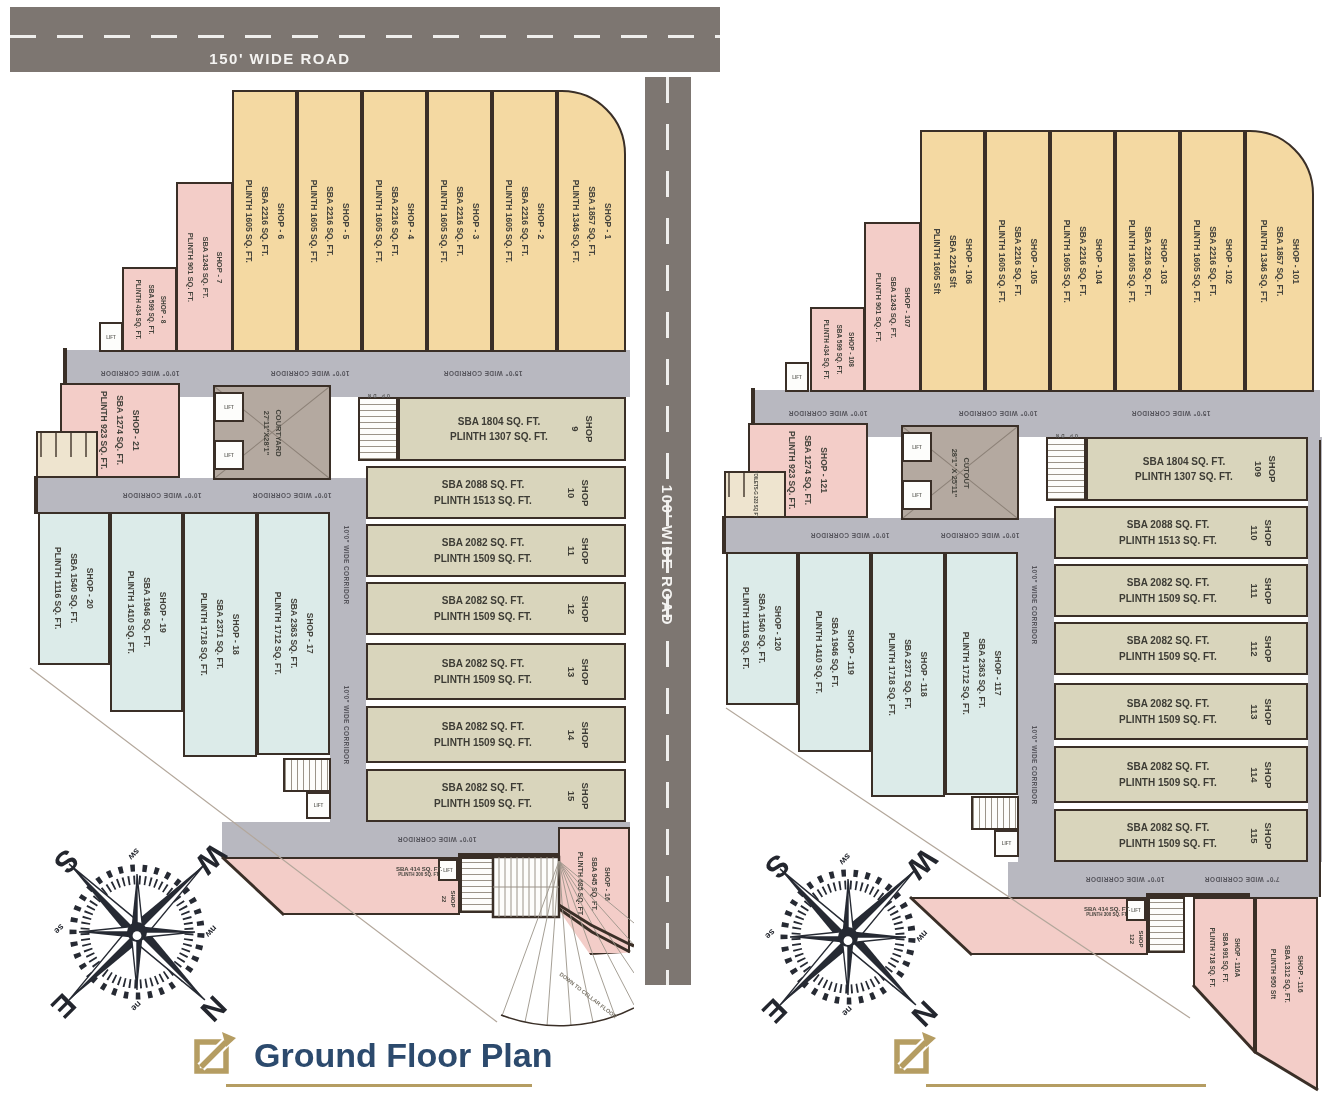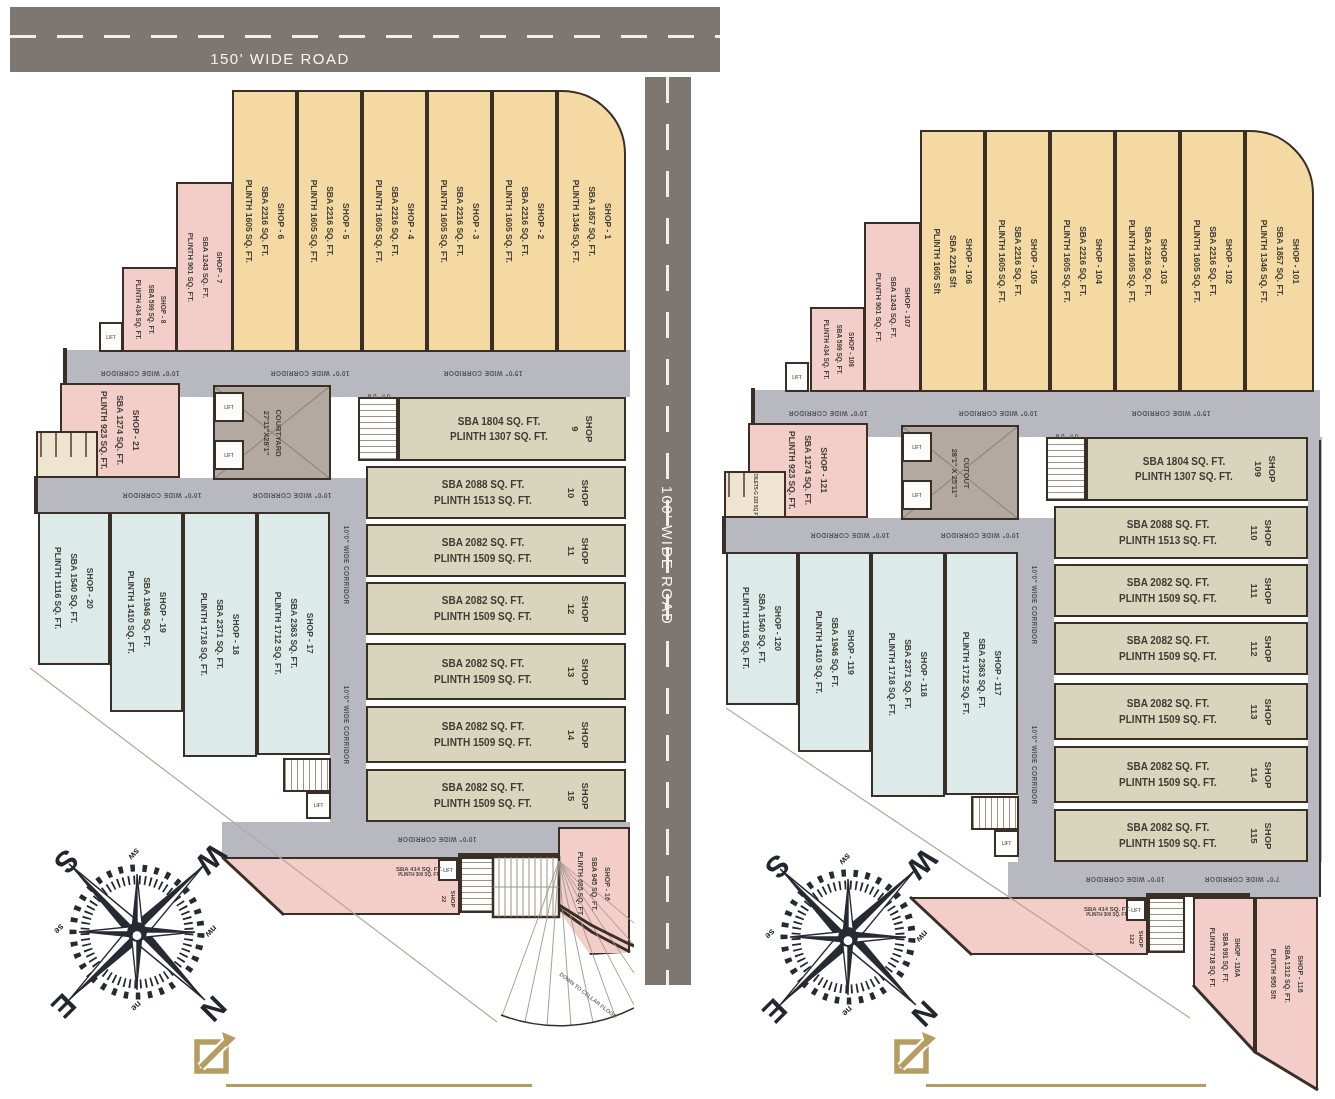--- a/index.html
+++ b/index.html
@@ -1,21 +1,21 @@
 <!DOCTYPE html>
 <html><head>
 <meta charset="utf-8">
 <style>
   html,body{margin:0;padding:0;background:#fff;}
   #stage{position:relative;width:1335px;height:1099px;background:#ffffff;overflow:hidden;
          font-family:"Liberation Sans",sans-serif;}
   .abs{position:absolute;}
   .road{position:absolute;background:#7d7671;}
   .road-dash{position:absolute;}
-  .road-label{position:absolute;color:#f4f3f1;font-size:15px;font-weight:normal;letter-spacing:1.5px;white-space:nowrap;}
+  .road-label{position:absolute;color:#f4f3f1;font-size:15px;font-weight:bold;letter-spacing:1.5px;white-space:nowrap;}
   .corr{position:absolute;background:#b8b8c0;}
   .room{position:absolute;box-sizing:border-box;border:2.5px solid #3a2f27;}
   .vwrap{position:absolute;left:0;right:0;top:0;display:flex;align-items:center;justify-content:center;}
   .vcol{transform:rotate(90deg);white-space:nowrap;text-align:center;font-weight:bold;color:#45443d;}
   .hwrap{position:absolute;inset:0;display:flex;align-items:center;justify-content:center;}
   .hlines{font-size:10px;font-weight:bold;text-align:center;line-height:1.55;color:#3d3c35;margin-right:26px;white-space:nowrap;}
   .hrot{position:absolute;right:13%;top:50%;transform:translateY(-50%);}
   .hrotin{transform:rotate(90deg);font-size:9.5px;font-weight:bold;line-height:1.5;text-align:center;color:#3d3c35;}
   .stairs{position:absolute;box-sizing:border-box;background:#fdfdfb;border:2px solid #3a2f27;}
   .lift{position:absolute;box-sizing:border-box;background:#fdfdfb;border:2px solid #3a2f27;display:flex;align-items:center;justify-content:center;font-size:4.5px;font-weight:bold;color:#6b6a64;overflow:hidden;}
@@ -630,20 +630,21 @@
       <div class="rotlab" style="left: 1125px; top: 879px; transform: translate(-50%, -50%) rotate(180deg);">10'0" WIDE CORRIDOR</div>
       <div class="rotlab" style="left: 1242px; top: 879px; transform: translate(-50%, -50%) rotate(180deg);">7'0" WIDE CORRIDOR</div>
     </div>
 
   <div id="gf-logo" class="abs" style="left:192px;top:1030px;"><svg width="46" height="46" viewBox="0 0 46 46">
     <rect x="5" y="12" width="29" height="29" fill="none" stroke="#b59d62" stroke-width="5.5"></rect>
     <line x1="9" y1="37" x2="36" y2="10" stroke="#fff" stroke-width="10"></line>
     <line x1="9" y1="37" x2="34" y2="12" stroke="#b59d62" stroke-width="5.5"></line>
     <polygon points="30,2 44,8 34,17" fill="#b59d62"></polygon>
       </svg></div>
+  <div class="title-text" style="left:254px;top:1036px;">Ground Floor Plan</div>
   <div class="gold-line" style="left:226px;top:1084px;width:306px;"></div>
 
   <div id="ff-logo" class="abs" style="left:892px;top:1030px;"><svg width="46" height="46" viewBox="0 0 46 46">
     <rect x="5" y="12" width="29" height="29" fill="none" stroke="#b59d62" stroke-width="5.5"></rect>
     <line x1="9" y1="37" x2="36" y2="10" stroke="#fff" stroke-width="10"></line>
     <line x1="9" y1="37" x2="34" y2="12" stroke="#b59d62" stroke-width="5.5"></line>
     <polygon points="30,2 44,8 34,17" fill="#b59d62"></polygon>
       </svg></div>
   <div class="gold-line" style="left:926px;top:1084px;width:280px;"></div>
 

